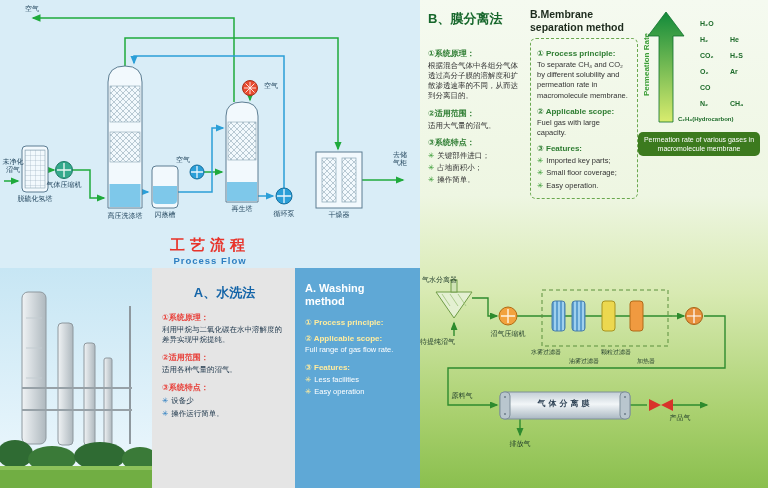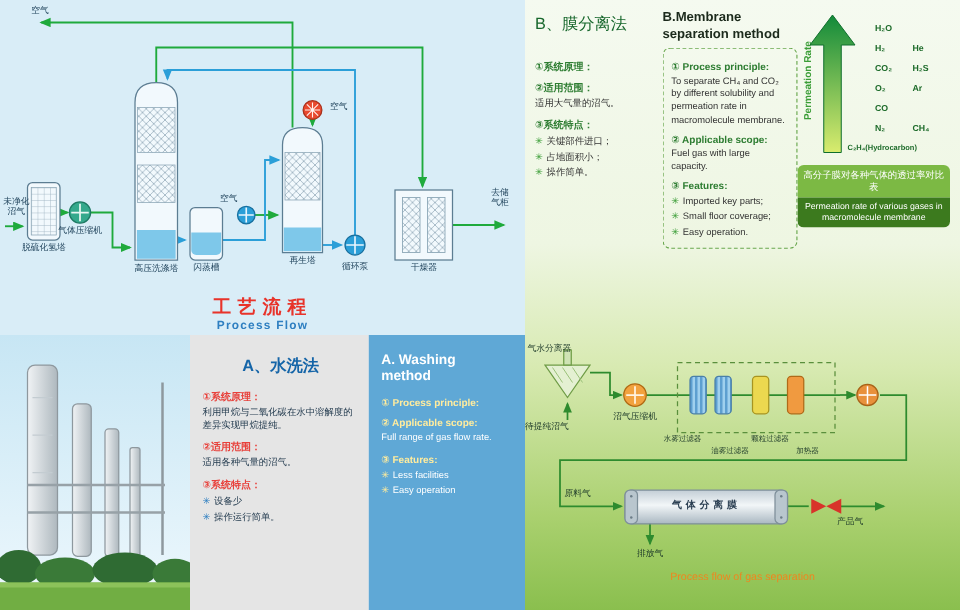--- a/index.html
+++ b/index.html
@@ -26,21 +26,21 @@
   .sec-body{font-size:7.5px;line-height:1.35;margin-top:2px;color:#223a4e;}
   .a-en .sec-body{color:#fff;}
   .bullet{display:flex;gap:3px;font-size:7.5px;margin-top:3px;line-height:1.25;}
   .a-cn .bullet{color:#223a4e;}
   .a-cn .bmark{color:#2e7fc1;}
   .a-en .bullet{color:#fff;}
   .a-en .bmark{color:#ffec9e;}
   
   .panel-b{position:absolute;left:420px;top:0;width:348px;height:488px;
     background:linear-gradient(180deg,#f5faf0 0%,#eef6e2 40%,#d8eab2 60%,#a9d06e 85%,#8abf4e 100%);}
-  .b-title-cn{position:absolute;left:8px;top:10px;font-size:13px;font-weight:normal;color:#17672c;}
+  .b-title-cn{position:absolute;left:8px;top:10px;font-size:13px;font-weight:bold;color:#17672c;}
   .b-en{position:absolute;left:110px;top:8px;width:108px;}
   .b-title-en{font-size:10.5px;font-weight:bold;color:#1c2a1c;line-height:1.2;}
   .b-en-box{border:1px dashed #6aa84f;border-radius:6px;padding:4px 6px 8px;margin-top:5px;}
   .b-cn{position:absolute;left:8px;top:42px;width:96px;}
   .panel-b .sec-head{color:#2e7d32;margin-top:6px;}
   .panel-b .sec-body{color:#333;}
   .panel-b .bullet{color:#333;}
   .panel-b .bmark{color:#3a9d36;}
   
   .perm-chart{position:absolute;left:216px;top:8px;width:128px;height:182px;}
@@ -222,20 +222,21 @@
         <span>Easy operation</span>
       </div>
     </div>
   </section>
 
   <section class="panel-b">
     <div class="b-title-cn">B、膜分离法</div>
 
     <div class="b-cn">
       <div class="sec-head">①系统原理：</div>
+      <div class="sec-body">根据混合气体中各组分气体透过高分子膜的溶解度和扩散渗透速率的不同，从而达到分离目的。</div>
       <div class="sec-head">②适用范围：</div>
       <div class="sec-body">适用大气量的沼气。</div>
       <div class="sec-head">③系统特点：</div>
       <div class="bullet">
         <span class="bmark">✳</span>
         <span>关键部件进口；</span>
       </div>
       <div class="bullet">
         <span class="bmark">✳</span>
         <span>占地面积小；</span>
@@ -285,21 +286,20 @@
       <span class="gas" style="left:94px;top:28px;">He</span>
       <span class="gas" style="left:64px;top:44px;">CO₂</span>
       <span class="gas" style="left:94px;top:44px;">H₂S</span>
       <span class="gas" style="left:64px;top:60px;">O₂</span>
       <span class="gas" style="left:94px;top:60px;">Ar</span>
       <span class="gas" style="left:64px;top:76px;">CO</span>
       <span class="gas" style="left:64px;top:92px;">N₂</span>
       <span class="gas" style="left:94px;top:92px;">CH₄</span>
       <span class="gas" style="left:42px;top:108px;width:86px;font-size:6px;">C₂H₄(Hydrocarbon)</span>
       <div class="perm-cap">
-        <div class="cap-cn">高分子膜对各种气体的透过率对比表</div>
         <div class="cap-en">Permeation rate of various gases in macromolecule membrane</div>
       </div>
     </div>
 
     <div class="flow2">
       <svg width="348" height="188" viewBox="0 0 348 188">
         <defs>
           <marker id="af2" markerWidth="7" markerHeight="7" refX="5" refY="2.5" orient="auto">
             <path d="M0 0L6 2.5L0 5Z" fill="#2e8b2e"></path>
             </marker>
@@ -363,17 +363,16 @@
       <span class="lbl" style="left:144px;top:90px;width:40px;font-size:6px;">油雾过滤器</span>
       <span class="lbl" style="left:176px;top:81px;width:40px;font-size:6px;">颗粒过滤器</span>
       <span class="lbl" style="left:208px;top:90px;width:36px;font-size:6px;">加热器</span>
       <span class="lbl mem-lbl" style="left:100px;top:131px;width:90px;">气体分离膜</span>
       <span class="lbl" style="left:24px;top:124px;width:36px;">原料气</span>
       <span class="lbl" style="left:242px;top:146px;width:36px;">产品气</span>
       <span class="lbl" style="left:82px;top:172px;width:36px;">排放气</span>
     </div>
 
     <div class="flow2-title">
-      <div class="f2t-en">Process flow of gas separation</div>
     </div>
   </section>
 
 </div>
 
 </body></html>

